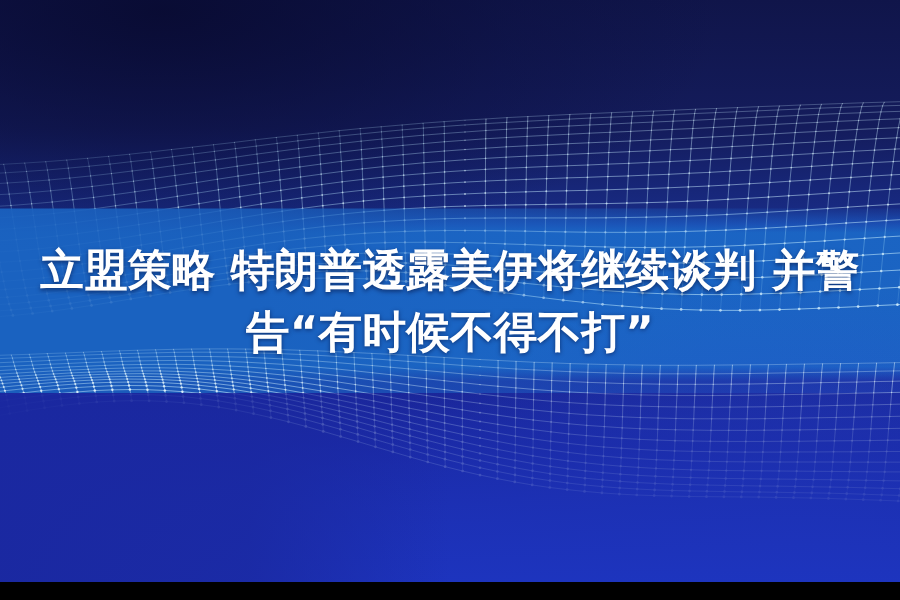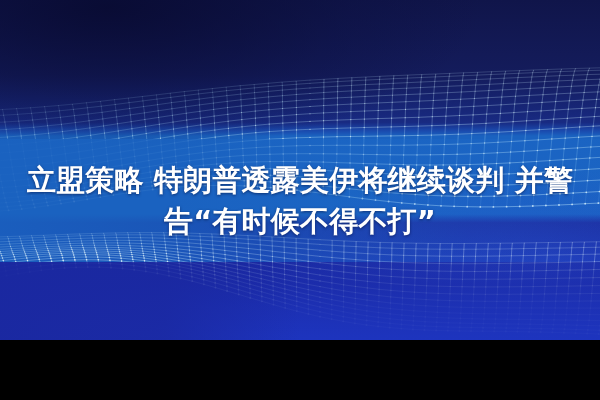--- a/index.html
+++ b/index.html
@@ -3,21 +3,21 @@
 <meta charset="utf-8">
 <style>
   html, body {
     margin: 0;
     padding: 0;
     background: #000;
   }
   #banner {
     position: relative;
     width: 600px;
-    height: 340px;
+    height: 388px;
     overflow: hidden;
     font-family: "DejaVu Sans", "Liberation Sans", sans-serif;
     background: #141a52;
   }
 
   
   .bg-base {
     position: absolute;
     inset: 0;
     background: linear-gradient(180deg,

